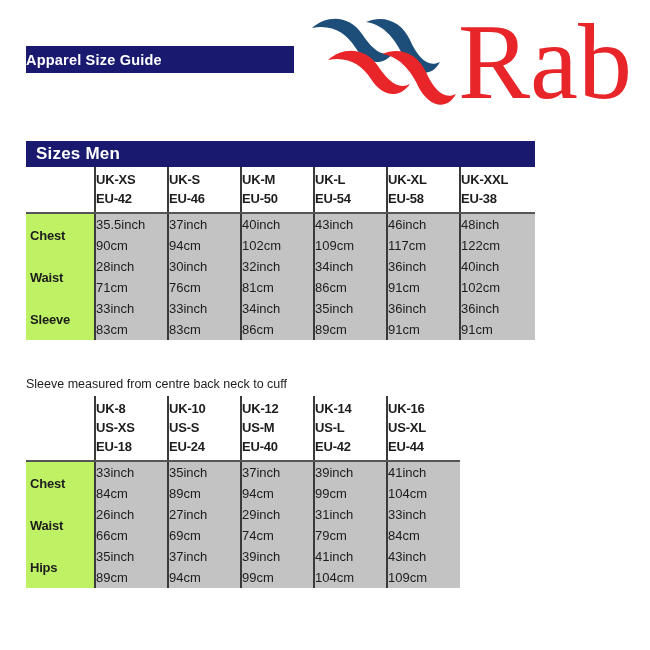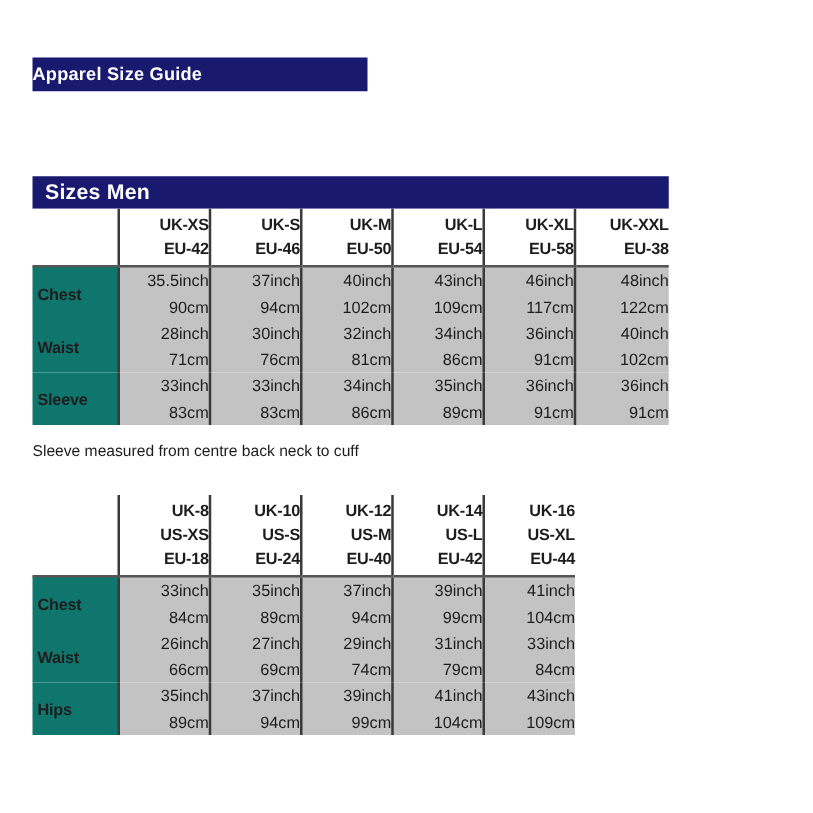--- a/index.html
+++ b/index.html
@@ -71,21 +71,21 @@
   }
 
   table.size-table {
     border-collapse: collapse;
     table-layout: fixed;
     width: 100%;
   }
   table.size-table td {
     padding: 0;
     vertical-align: middle;
-    text-align: right;
+    text-align: left;
     font-size: 13px;
     color: #1d1d1d;
   }
 
   
   .hdr-cell {
     font-weight: bold;
     font-size: 13.5px;
     line-height: 19px;
     background: #ffffff;
@@ -106,21 +106,21 @@
     background: #c3c3c3;
     border-left: 2px solid #3a3a3a;
     line-height: 21px;
     padding: 0 !important;
     font-size: 13px;
   }
   .data-cell.first-col {
     border-left: 2px solid #3a3a3a;
   }
   .label-cell {
-    background: #0f766e;
+    background: #bef264;
     text-align: left !important;
     font-weight: bold;
     font-size: 13.5px;
     padding-left: 4px !important;
     letter-spacing: -0.2px;
   }
 
   .note {
     position: absolute;
     left: 26px;
@@ -131,20 +131,36 @@
 </style>
 </head>
 <body>
 
 <div class="header">
 
   <div class="title-bar">
     <span class="title-bar-text">Apparel Size Guide</span>
   </div>
 
+  <div class="logo">
+    <svg width="340" height="112" viewBox="0 0 340 112" xmlns="http://www.w3.org/2000/svg">
+
+      <g>
+        <path d="M6 22 C 22 8, 44 10, 56 28 C 66 43, 76 52, 88 46 C 76 62, 60 58, 49 41 C 40 27, 26 18, 6 22 Z" fill="#1d4e79"></path>
+        <path d="M60 16 C 78 8, 96 16, 104 34 C 112 52, 122 62, 134 56 C 124 74, 106 68, 96 48 C 88 31, 76 18, 60 16 Z" fill="#1d4e79"></path>
+      </g>
+
+      <g>
+        <path d="M22 54 C 38 40, 60 42, 72 60 C 82 75, 92 84, 104 78 C 92 94, 76 90, 65 73 C 56 59, 42 50, 22 54 Z" fill="#e8262a"></path>
+        <path d="M76 48 C 94 40, 112 48, 120 66 C 128 84, 138 94, 150 88 C 140 106, 122 100, 112 80 C 104 63, 92 50, 76 48 Z" fill="#e8262a"></path>
+      </g>
+
+      <text x="152" y="92" font-family="'Liberation Serif', serif" font-size="108" fill="#e8262a">Rab</text>
+    </svg>
+  </div>
 </div>
 
 <div class="table-block" style="top:141px; width:509px;">
 
   <div class="section-bar">
     <span class="section-bar-text">Sizes Men</span>
   </div>
 
   <table class="size-table">
     <colgroup>
@@ -265,21 +281,21 @@
         </td>
         <td class="data-cell">
           <div>36inch</div>
           <div>91cm</div>
         </td>
       </tr>
     </tbody>
   </table>
 </div>
 
-<div class="note" style="top:354px;">Sleeve measured from centre back neck to cuff</div>
+<div class="note" style="top:377px;">Sleeve measured from centre back neck to cuff</div>
 
 <div class="table-block" style="top:396px; width:434px;">
 
 
   <table class="size-table">
     <colgroup>
       <col style="width:69px">
         <col style="width:73px">
         <col style="width:73px">
       <col style="width:73px">

